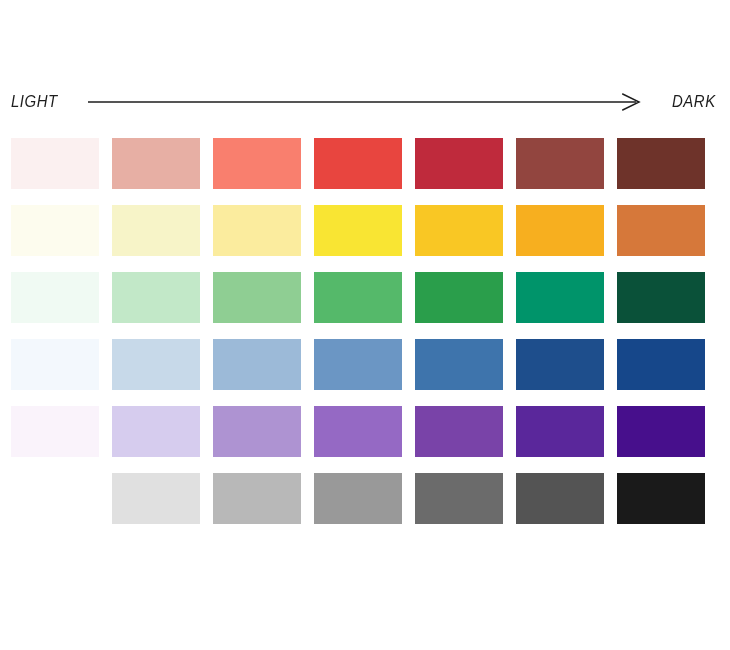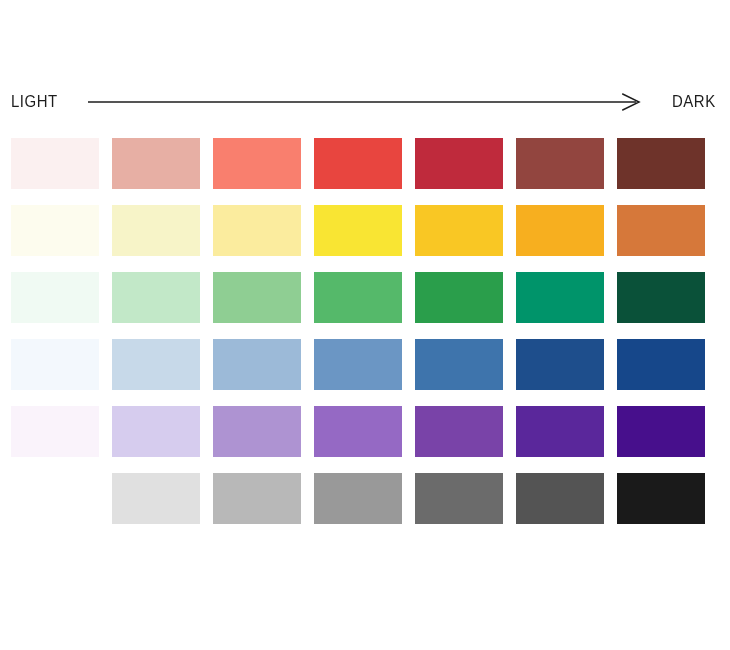--- a/index.html
+++ b/index.html
@@ -14,20 +14,21 @@
     overflow: hidden;
     font-family: "Liberation Sans", sans-serif;
     -webkit-font-smoothing: antialiased;
   }
 
   #palette-page {
     position: relative;
     width: 730px;
     height: 650px;
     background: #ffffff;
+    font-style: italic;
   }
 
   
   #gradient-axis {
     position: absolute;
     left: 0;
     top: 80px;
     width: 730px;
     height: 42px;
     display: flex;

